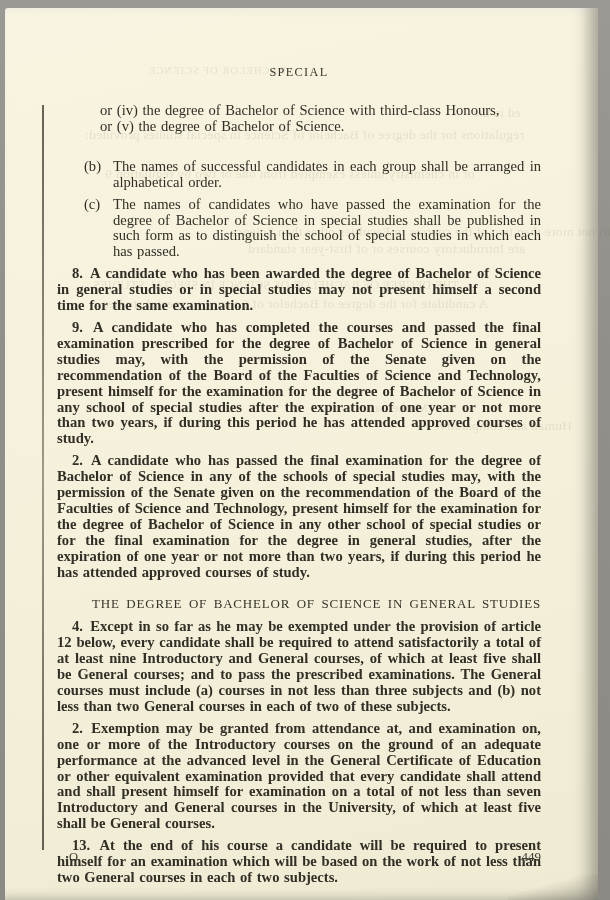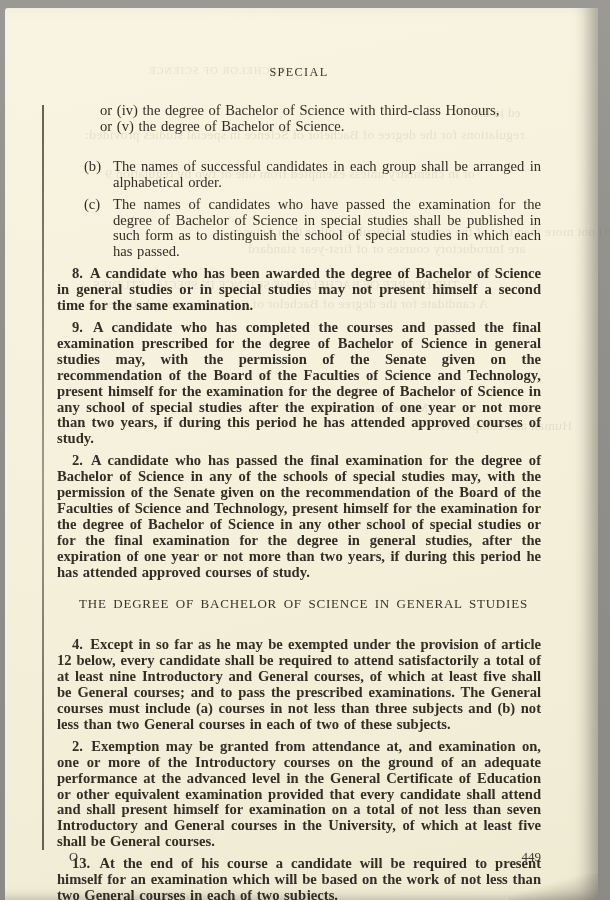--- a/index.html
+++ b/index.html
@@ -87,26 +87,26 @@
     top: 0;
   }
   .para {
     margin: 4px 0 6px 0;
     text-indent: 15px;
     font-weight: bold;
   }
   .pnum { margin-right: 2px; }
   .section-head {
     margin-top: 16px;
-    margin-bottom: 25px;
+    margin-bottom: 7px;
     padding-left: 9px;
     font-size: 13px;
     letter-spacing: 0.8px;
     word-spacing: 2.5px;
-    text-align: center;
+    text-align: right;
     color: #36332a;
     white-space: nowrap;
   }
   .footer-row {
     position: absolute;
     left: 52px;
     top: 841px;
     width: 484px;
     display: flex;
     justify-content: space-between;

